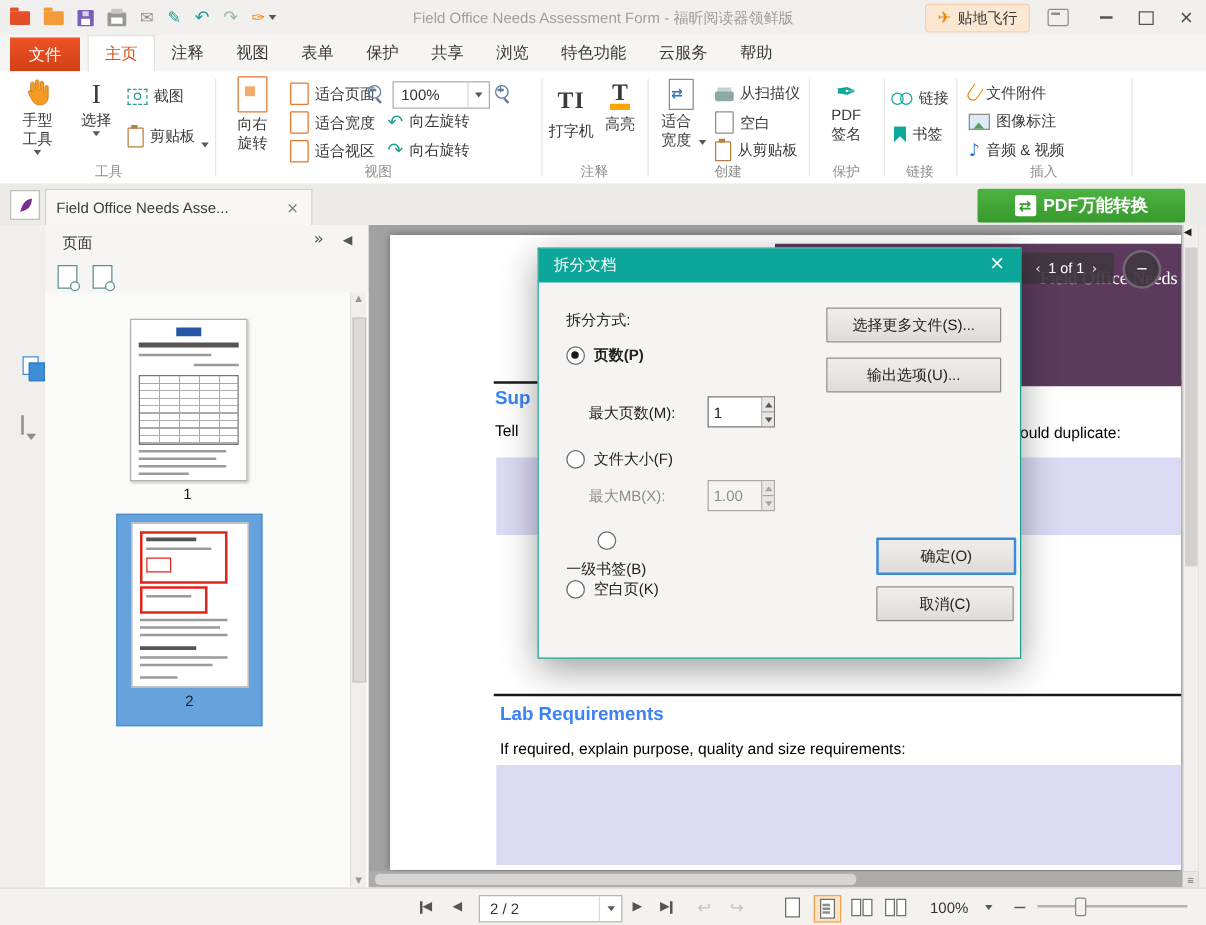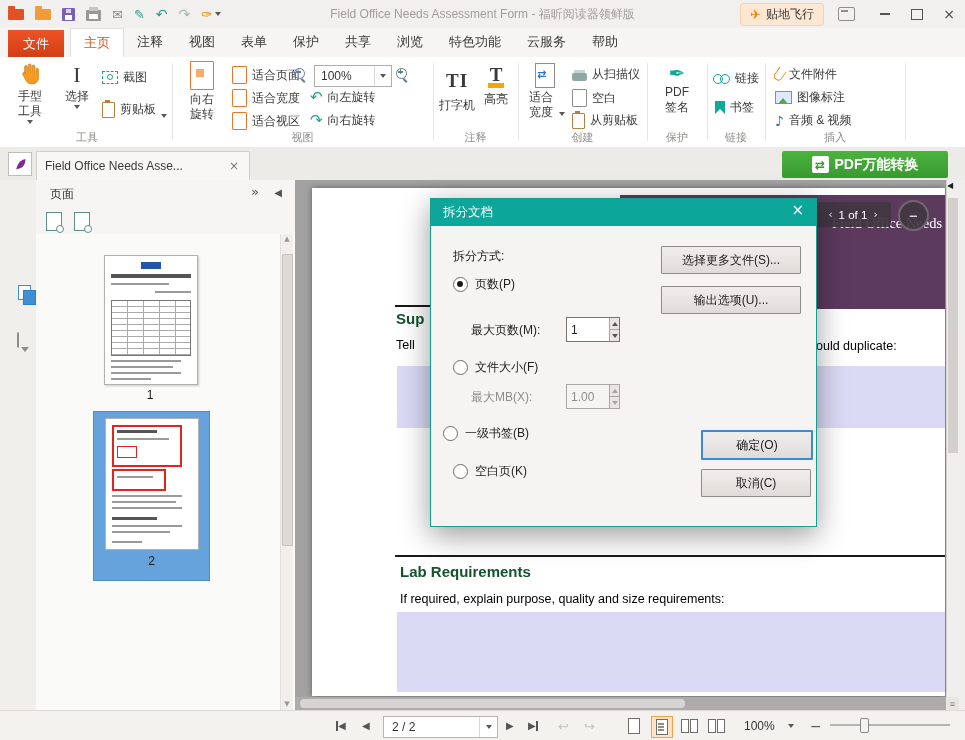--- a/index.html
+++ b/index.html
@@ -131,21 +131,21 @@
   .t1-table{position:absolute;left:6px;top:44px;width:78px;height:54px;border:1px solid #777;
     background-image:repeating-linear-gradient(180deg,transparent 0 5px,#aaa 5px 6px),repeating-linear-gradient(90deg,transparent 0 15px,#aaa 15px 16px);}
   .redbox{position:absolute;border:2px solid #e1251b;}
 
   
   .docarea{position:absolute;left:295px;top:180px;width:664px;height:530px;background:#a2a2a2;overflow:hidden;}
   .page{position:absolute;left:17px;top:8px;width:633px;height:508px;background:#fff;box-shadow:0 0 6px rgba(0,0,0,.4);}
   .banner{position:absolute;left:308px;top:7px;right:0;height:114px;background:#5c3a5e;}
   .banner .btitle{position:absolute;left:212px;top:20px;color:#fff;font-family:"Liberation Serif","DejaVu Serif",serif;font-size:14.5px;}
   .secline{position:absolute;left:83px;width:550px;height:2px;background:#1a1a1a;}
-  .dheading{position:absolute;font-weight:bold;font-size:15px;color:#14532d;}
+  .dheading{position:absolute;font-weight:bold;font-size:15px;color:#3b82f6;}
   .dtext{position:absolute;font-size:12.5px;color:#000;}
   .bluefield{position:absolute;left:85px;width:548px;background:#dadaf4;}
   .navwidget{position:absolute;left:503px;top:14px;width:76px;height:25px;background:rgba(66,55,66,.94);border-radius:3px;
              display:flex;align-items:center;justify-content:center;gap:6px;color:#fff;}
   .navwidget .nw-arrow{font-size:11px;color:#e8e4e8;cursor:pointer;font-family:"DejaVu Sans",sans-serif;}
   .navwidget .nw-txt{font-size:11.5px;}
   .navcircle{position:absolute;left:586px;top:12px;width:27px;height:27px;border-radius:50%;background:rgba(66,55,66,.94);
              border:2px solid rgba(120,108,120,.9);color:#fff;display:flex;align-items:center;justify-content:center;font-size:15px;cursor:pointer;}
   .hscroll{position:absolute;left:0;top:517px;width:651px;height:13px;background:#aeacaa;}
   .hscroll .hthumb{position:absolute;left:5px;top:2px;width:385px;height:9px;background:#d7d5d3;border-radius:4px;}
@@ -593,21 +593,21 @@
       <span class="dt-txt">拆分文档</span>
       <span class="dlg-close glyph">×</span>
     </div>
     <div class="dlg-body">
       <div class="dlg-label" style="left:22px;top:22px;">拆分方式:</div>
       <div class="dlg-btn" style="left:230px;top:60px;">输出选项(U)...</div>
       <div class="dlg-btn" style="left:230px;top:20px;">选择更多文件(S)...</div>
 
       <div class="radio-row" style="left:22px;top:50px;">
         <span class="radio sel"></span>
-        <span class="dlg-label" style="position:static;">页数(P)</span>
+        <span class="dlg-label" style="position:static;font-weight:bold;">页数(P)</span>
       </div>
 
       <div class="dlg-label" style="left:40px;top:96px;">最大页数(M):</div>
       <div class="spinner" style="left:135px;top:91px;">
         <input value="1" style="">
         <span class="spin-col">
           <span class="spin-btn">
               <span class="tri-up"></span>
             </span>
           <span class="spin-btn">
@@ -627,21 +627,21 @@
         <span class="spin-col">
           <span class="spin-btn">
               <span class="tri-up" style="border-bottom-color:#a8a5a2;"></span>
             </span>
           <span class="spin-btn">
               <span class="tri-dn" style="border-top-color:#a8a5a2;"></span>
             </span>
         </span>
       </div>
 
-      <div class="radio-row" style="left:12px;top:199px;">
+      <div class="radio-row" style="left:22px;top:199px;flex-direction:column;">
         <span class="radio"></span>
         <span class="dlg-label" style="position:static;">一级书签(B)</span>
       </div>
 
       <div class="radio-row" style="left:22px;top:237px;">
         <span class="radio"></span>
         <span class="dlg-label" style="position:static;">空白页(K)</span>
       </div>
 
       <div class="dlg-btn small focus" style="left:270px;top:204px;">确定(O)</div>

